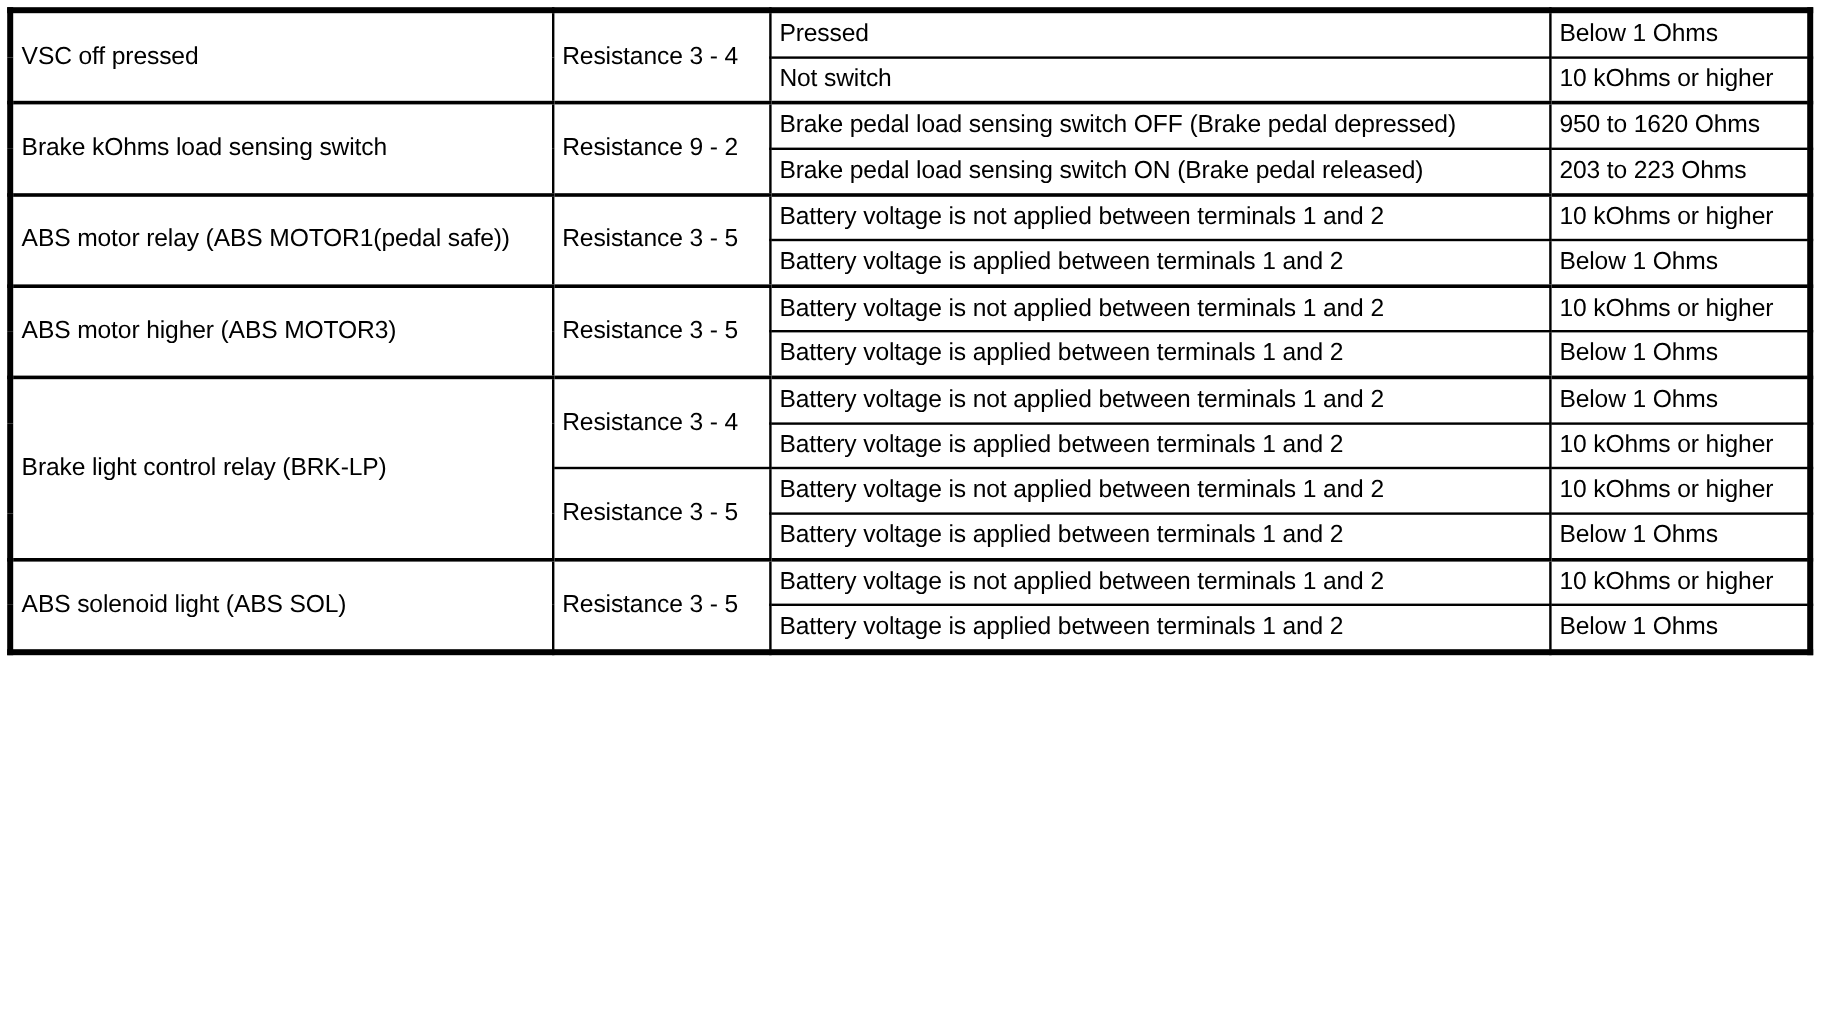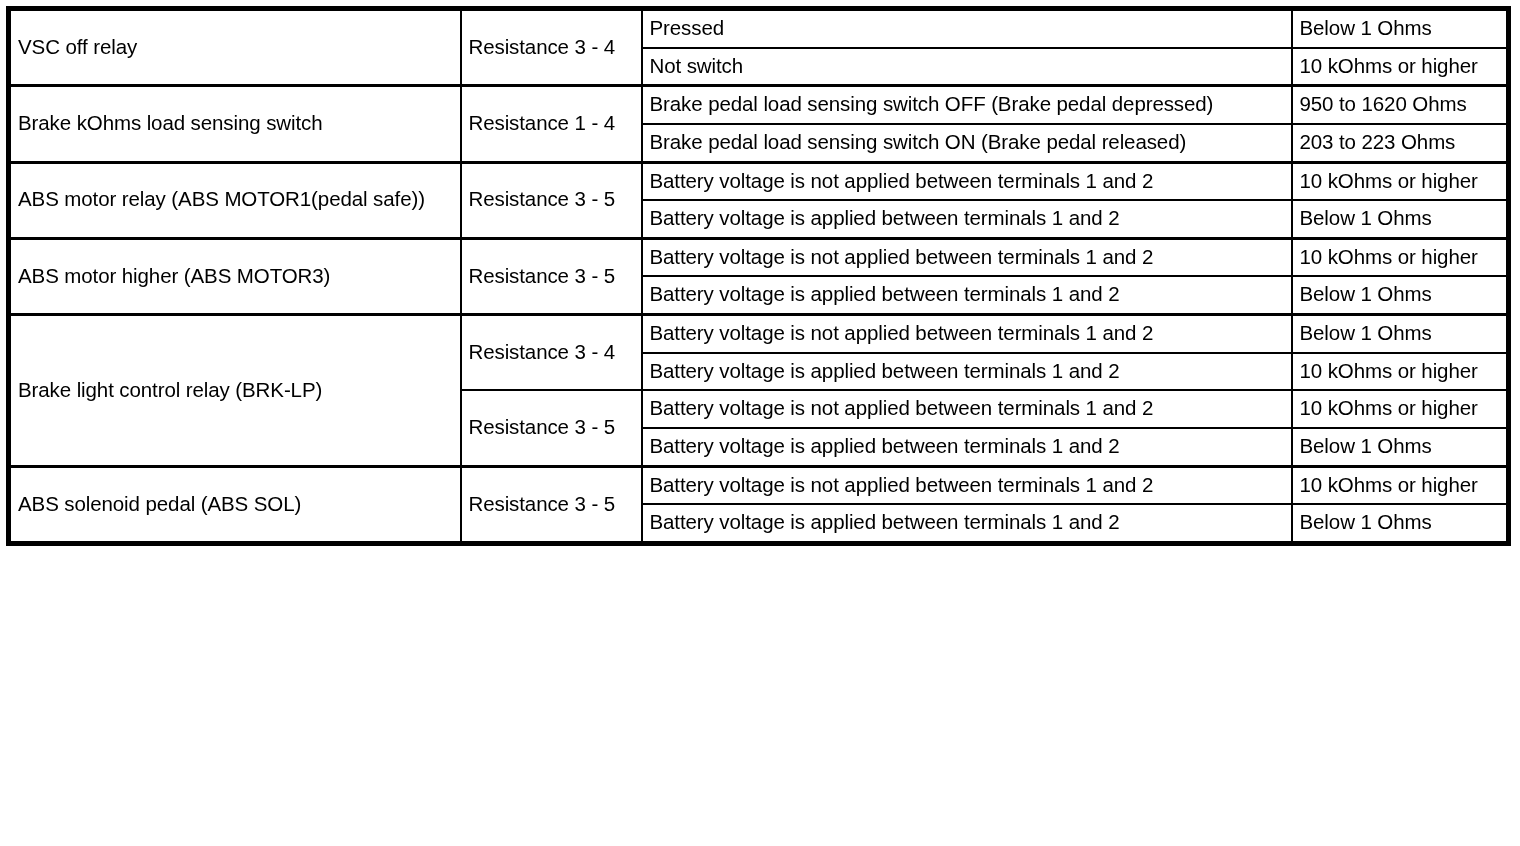--- a/index.html
+++ b/index.html
@@ -68,33 +68,33 @@
   <table class="spec-table">
     <colgroup>
       <col class="c-item">
       <col class="c-measure">
       <col class="c-condition">
       <col class="c-spec">
     </colgroup>
     <tbody>
 
       <tr class="group-start">
-        <td class="item-cell" rowspan="2">VSC off relay</td>
+        <td class="item-cell" rowspan="2">VSC off pressed</td>
         <td class="measure-cell" rowspan="2">Resistance 3 - 4</td>
         <td class="condition-cell">Pressed</td>
         <td class="spec-cell">Below 1 Ohms</td>
       </tr>
       <tr>
         <td class="condition-cell">Not switch</td>
         <td class="spec-cell">10 kOhms or higher</td>
       </tr>
 
       <tr class="group-start">
         <td class="item-cell" rowspan="2">Brake kOhms load sensing switch</td>
-        <td class="measure-cell" rowspan="2">Resistance 1 - 4</td>
+        <td class="measure-cell" rowspan="2">Resistance 9 - 2</td>
         <td class="condition-cell">Brake pedal load sensing switch OFF (Brake pedal depressed)</td>
         <td class="spec-cell">950 to 1620 Ohms</td>
       </tr>
       <tr>
         <td class="condition-cell">Brake pedal load sensing switch ON (Brake pedal released)</td>
         <td class="spec-cell">203 to 223 Ohms</td>
       </tr>
 
       <tr class="group-start">
         <td class="item-cell" rowspan="2">ABS motor relay (ABS MOTOR1(pedal safe))</td>
@@ -132,21 +132,21 @@
         <td class="measure-cell" rowspan="2">Resistance 3 - 5</td>
         <td class="condition-cell">Battery voltage is not applied between terminals 1 and 2</td>
         <td class="spec-cell">10 kOhms or higher</td>
       </tr>
       <tr>
         <td class="condition-cell">Battery voltage is applied between terminals 1 and 2</td>
         <td class="spec-cell">Below 1 Ohms</td>
       </tr>
 
       <tr class="group-start">
-        <td class="item-cell" rowspan="2">ABS solenoid pedal (ABS SOL)</td>
+        <td class="item-cell" rowspan="2">ABS solenoid light (ABS SOL)</td>
         <td class="measure-cell" rowspan="2">Resistance 3 - 5</td>
         <td class="condition-cell">Battery voltage is not applied between terminals 1 and 2</td>
         <td class="spec-cell">10 kOhms or higher</td>
       </tr>
       <tr>
         <td class="condition-cell">Battery voltage is applied between terminals 1 and 2</td>
         <td class="spec-cell">Below 1 Ohms</td>
       </tr>
 
     </tbody>

